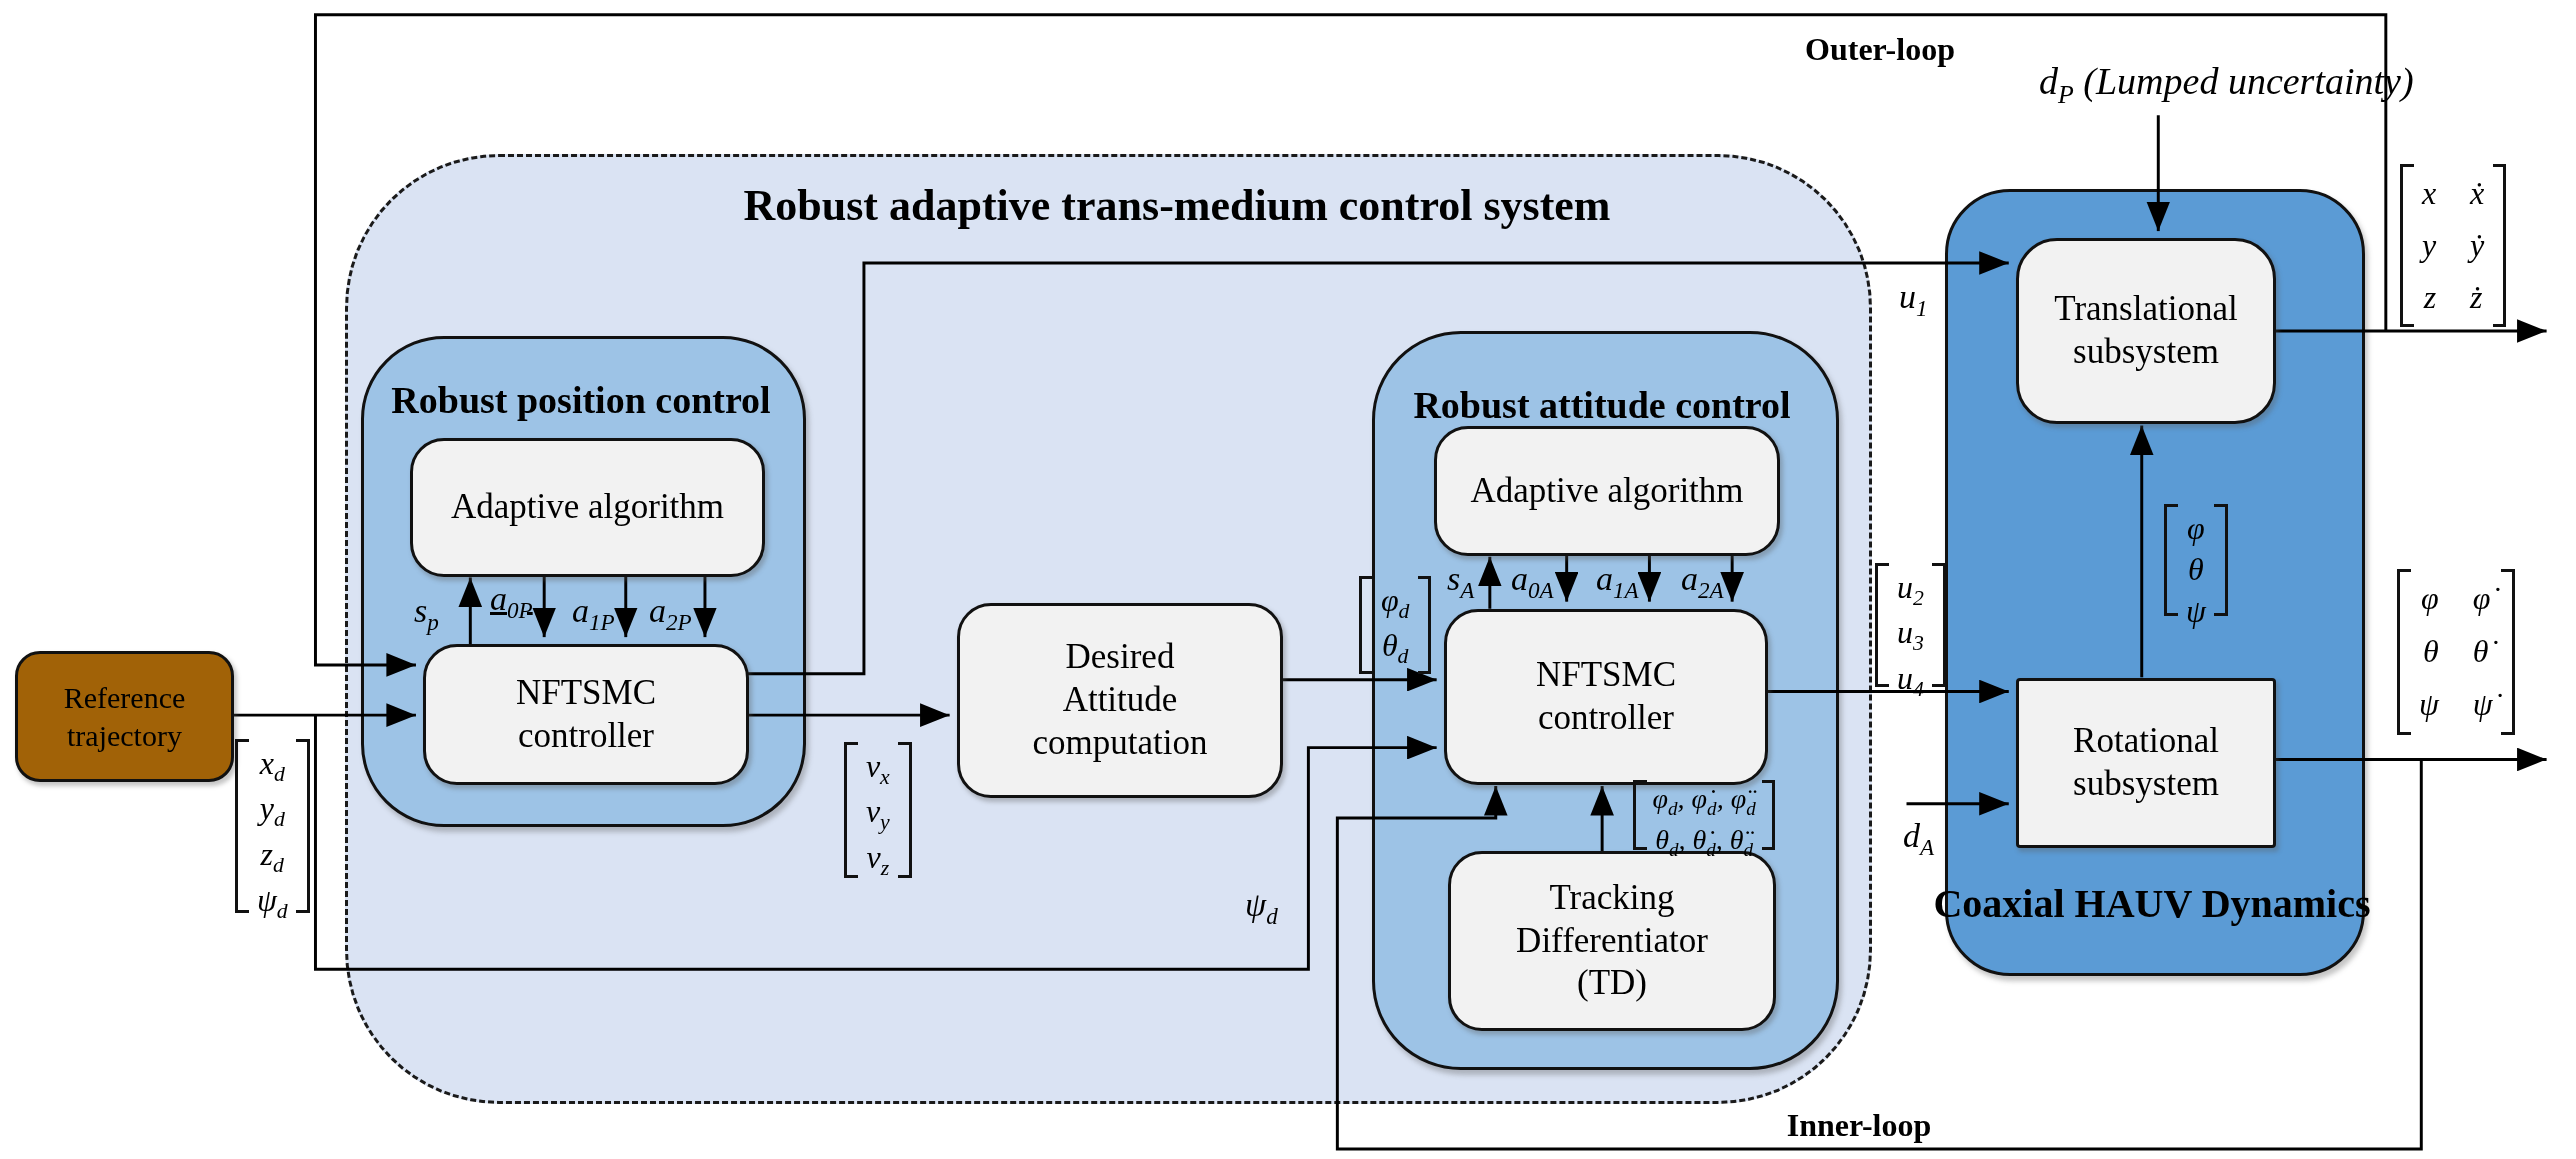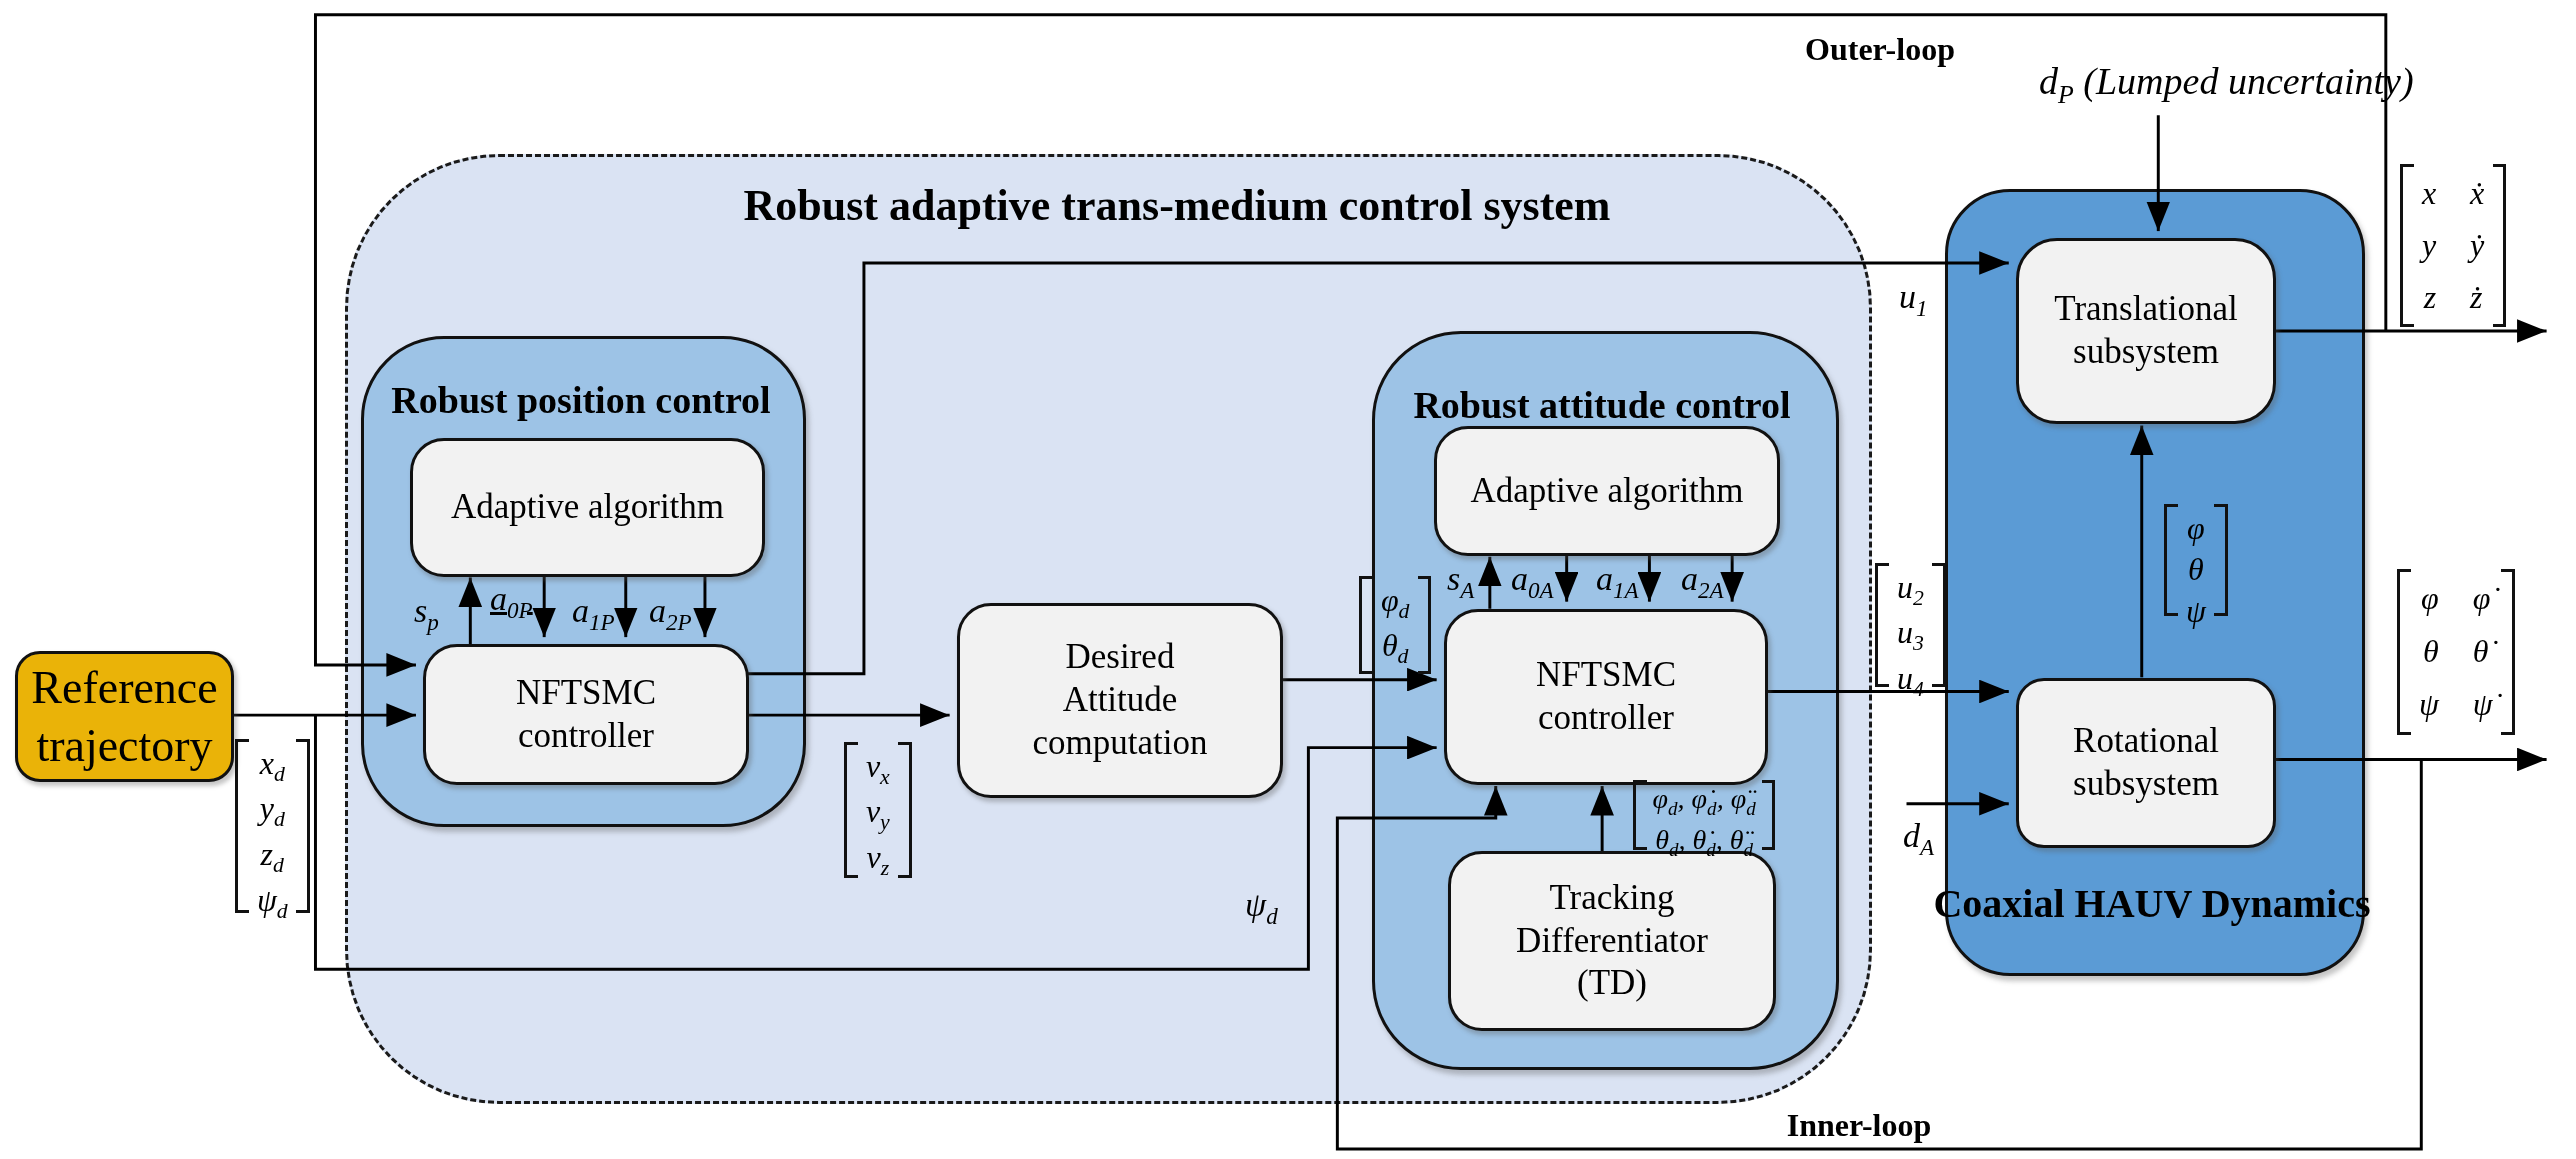--- a/index.html
+++ b/index.html
@@ -10,23 +10,23 @@
   .region{background:#dae3f3;border:3.5px dashed #1a1a1a;border-radius:154px;z-index:1;}
   .container{background:#9dc3e6;border:3px solid #111;border-radius:89px;z-index:2;
              box-shadow:3px 4.1px 5.3px rgba(90,90,90,.35);}
   .hauv{background:#5b9bd5;border:3px solid #111;border-radius:65px;z-index:2;
         box-shadow:3px 4.1px 5.3px rgba(90,90,90,.35);}
   
   .box{background:#f2f2f2;border:3.5px solid #111;border-radius:34px;z-index:4;
        display:flex;align-items:center;justify-content:center;text-align:center;
        font-size:35px;line-height:1.22;white-space:pre-line;
        box-shadow:2.4px 3.5px 4.7px rgba(90,90,90,.35);}
-  .refbox{background:#eab308;border:3px solid #111;border-radius:25px;z-index:4;
+  .refbox{background:#a16207;border:3px solid #111;border-radius:25px;z-index:4;
        display:flex;align-items:center;justify-content:center;text-align:center;
-       font-size:46px;line-height:1.25;white-space:pre-line;
+       font-size:30px;line-height:1.25;white-space:pre-line;
        box-shadow:2.4px 3.5px 4.7px rgba(90,90,90,.35);}
   
   .lbl{z-index:5;white-space:nowrap;}
   .bold{font-weight:bold;}
   .t104{font-size:44px;text-align:right;} .t68{font-size:40px;} .t66{font-size:32px;} .t64{font-size:38px;}
   .math{font-style:italic;font-size:34px;z-index:5;white-space:nowrap;}
   .math sub, .mrow sub{font-size:68%;font-style:italic;}
   .center{transform:translateX(-50%);}
   
   .mat{display:flex;align-items:stretch;z-index:5;font-style:italic;font-size:32px;}
@@ -96,21 +96,21 @@
 Attitude
 computation</div>
   <div class="abs box" style="left:1434px;top:426px;width:340px;height:124px;">Adaptive algorithm</div>
   <div class="abs box" style="left:1444px;top:609px;width:318px;height:170px;">NFTSMC
 controller</div>
   <div class="abs box" style="left:1448px;top:851px;width:322px;height:174px;">Tracking
 Differentiator
 (TD)</div>
   <div class="abs box" style="left:2016px;top:238px;width:254px;height:180px;border-radius:41px;">Translational
 subsystem</div>
-  <div class="abs box" style="left:2016px;top:678px;width:254px;height:164px;border-radius:28px;text-align:center;">Rotational
+  <div class="abs box" style="left:2016px;top:678px;width:254px;height:164px;border-radius:4px;text-align:center;">Rotational
 subsystem</div>
 
   <div class="abs math" style="left:2039px;top:59px;font-size:38px;">d<sub>P</sub> (Lumped uncertainty)</div>
   <div class="abs math" style="left:1899px;top:278px;">u<sub>1</sub></div>
   <div class="abs math" style="left:1903px;top:817px;">d<sub>A</sub></div>
   <div class="abs math" style="left:1245px;top:886px;">ψ<sub>d</sub></div>
 
   <div class="abs math" style="left:414px;top:592px;">s<sub>p</sub></div>
   <div class="abs math" style="left:490px;top:580px;text-decoration:underline;">a<sub>0P</sub></div>
   <div class="abs math" style="left:572px;top:592px;">a<sub>1P</sub></div>

